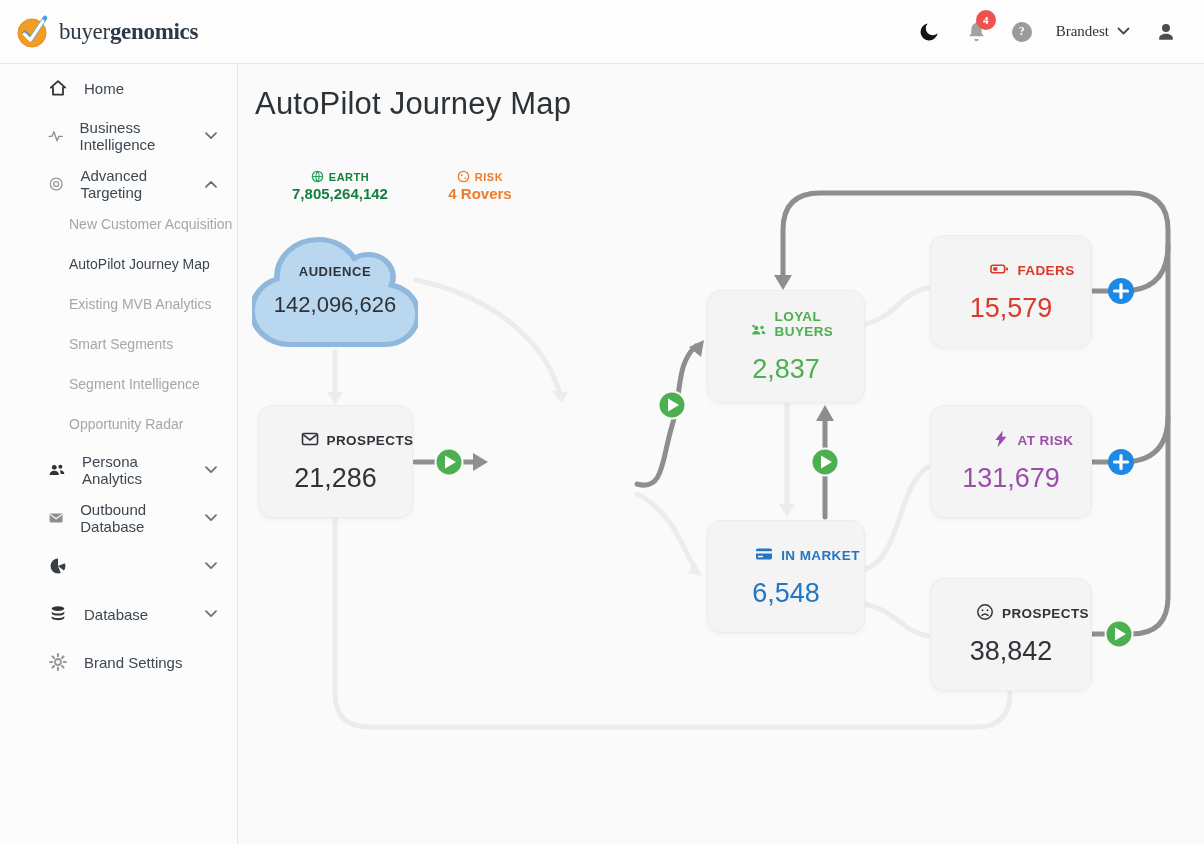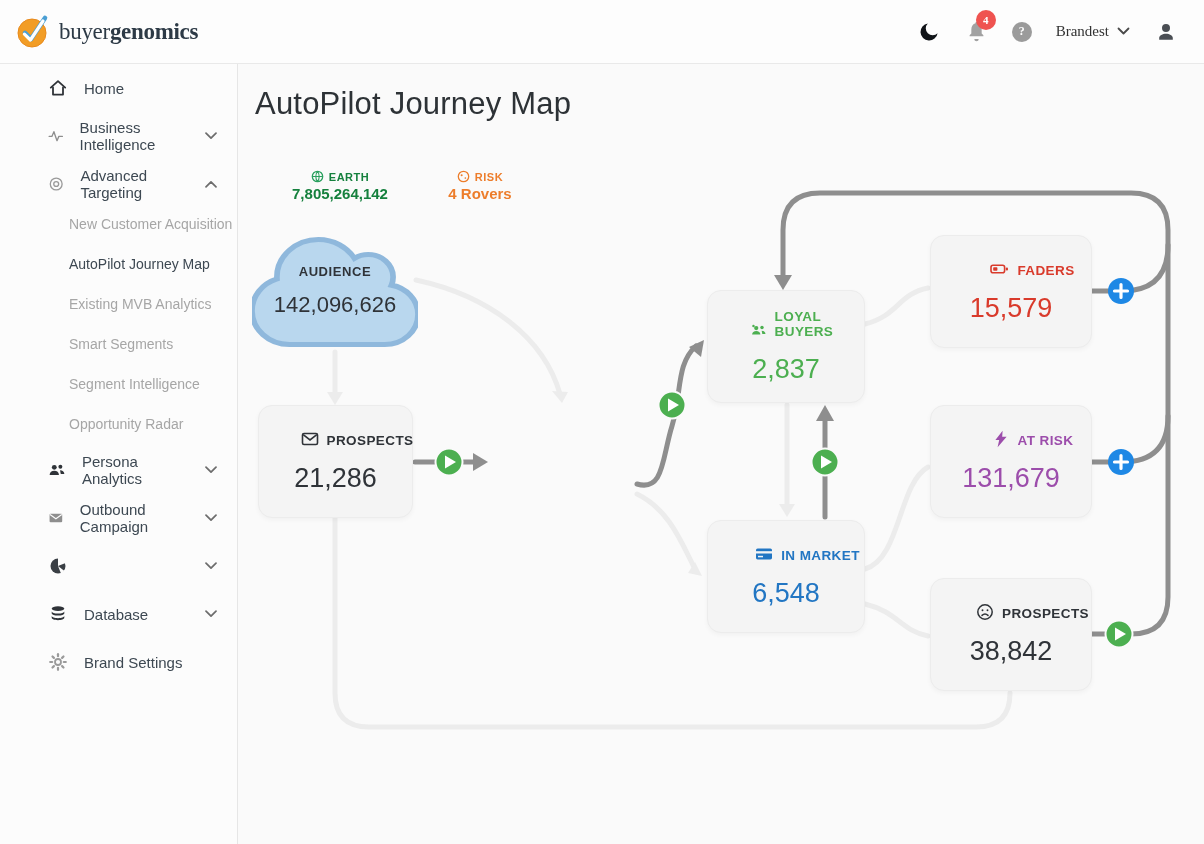--- a/index.html
+++ b/index.html
@@ -181,21 +181,21 @@
             <path d="M1 1.2 L6 6.2 L11 1.2" fill="none" stroke="#6d6d6d" stroke-width="1.7" stroke-linecap="round" stroke-linejoin="round"></path>
           </svg>
         </span>
     </div>
 
     <div class="side-item">
       <svg width="20" height="20" viewBox="0 0 20 20">
           <rect x="2" y="4.5" width="16" height="11" rx="1.4" fill="#8e8e8e"></rect>
           <path d="M2.5 5.5 L10 11 L17.5 5.5" fill="none" stroke="#fcfcfc" stroke-width="1.4"></path>
         </svg>
-      <span class="lbl">Outbound Campaign</span>
+      <span class="lbl">Outbound Database</span>
       <span class="chev">
           <svg width="12" height="8" viewBox="0 0 12 8">
             <path d="M1 1.2 L6 6.2 L11 1.2" fill="none" stroke="#6d6d6d" stroke-width="1.7" stroke-linecap="round" stroke-linejoin="round"></path>
           </svg>
         </span>
     </div>
 
     <div class="side-item">
       <svg width="20" height="20" viewBox="0 0 20 20">
           <circle cx="10" cy="10" r="7.5" fill="#3a3f45"></circle>

